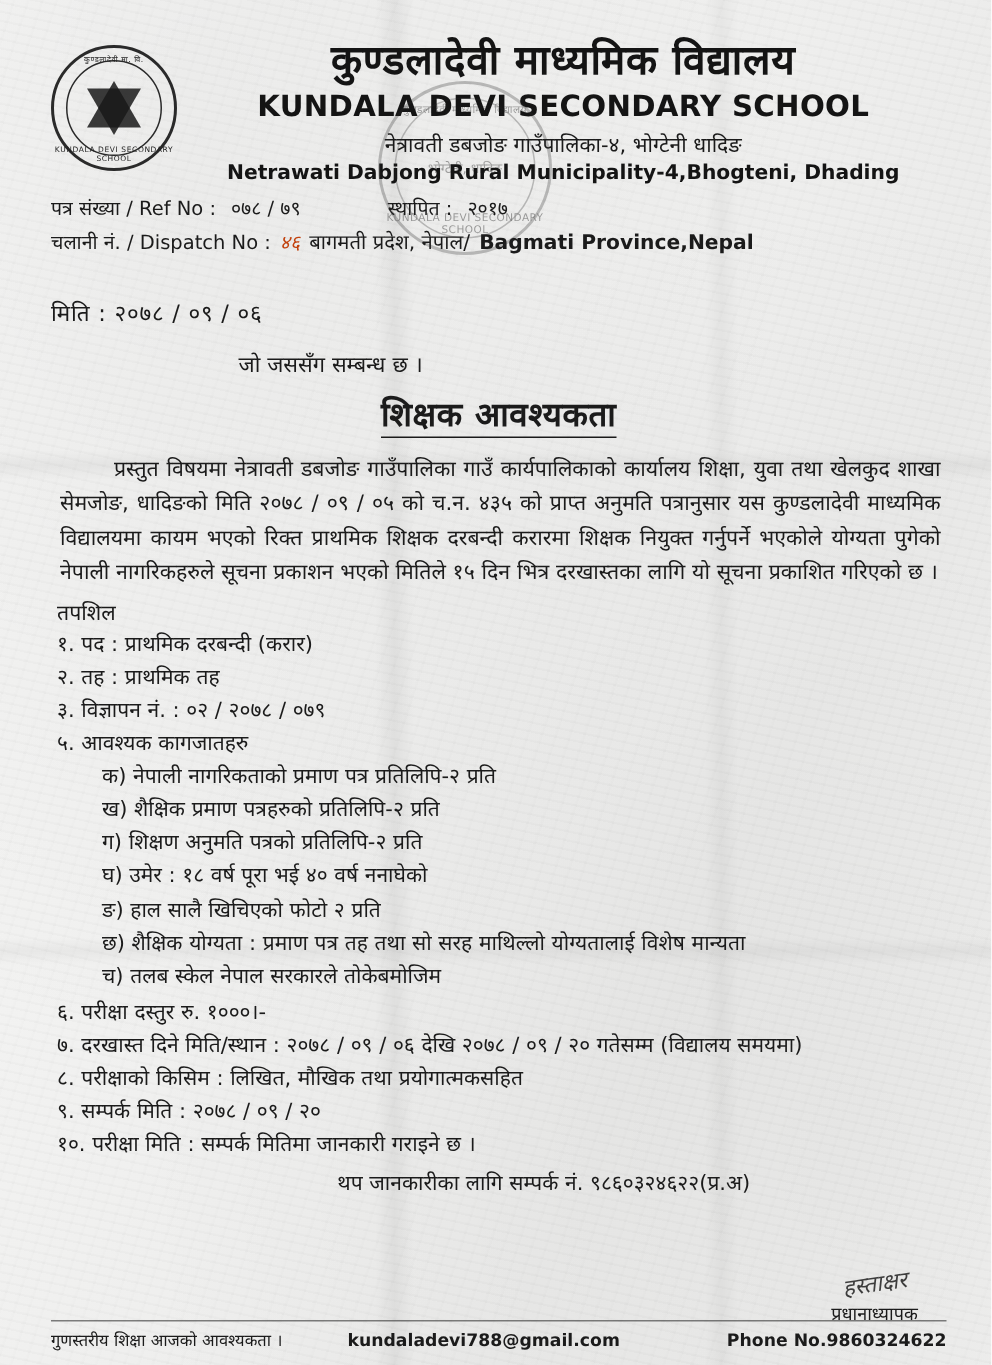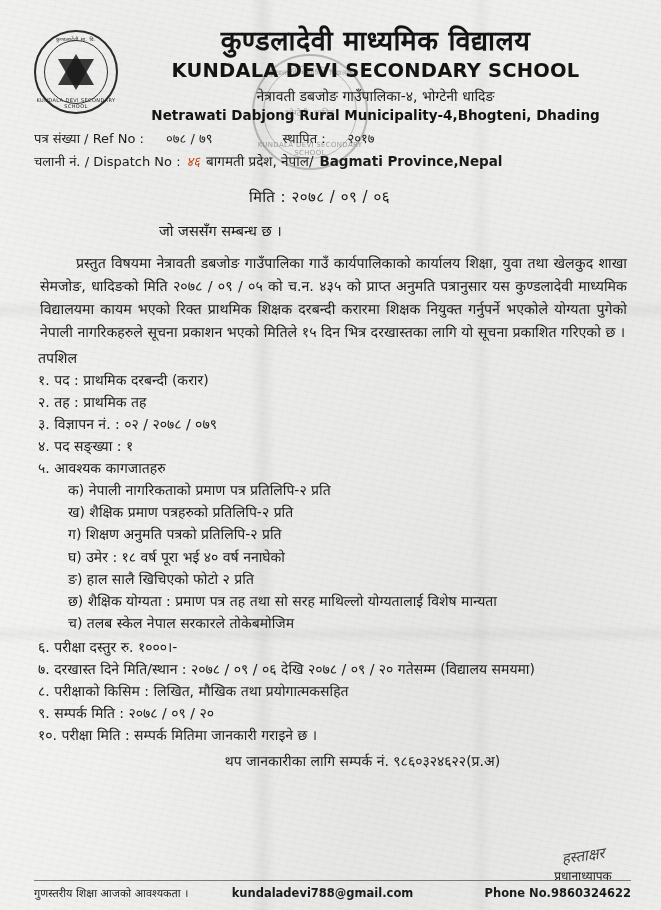--- a/index.html
+++ b/index.html
@@ -166,43 +166,43 @@
     font-size: 9px;
     color: rgba(30,30,30,0.7);
   }
 
   
   .refrow {
     display: flex;
     align-items: flex-end;
     font-size: 13px;
     margin-top: 6px;
-    gap: 22px;
+    gap: 10px;
   }
   .refrow .lbl { white-space: nowrap; }
   .refrow .val { font-family: "DejaVu Sans", sans-serif; }
   .refrow .mid { margin-left: 48px; white-space: nowrap; }
   .dispatch-hand {
     font-family: "DejaVu Serif", serif;
     font-style: italic;
     color: #c2410c;
   }
   .row2 {
     display: flex;
     align-items: baseline;
     font-size: 13px;
     margin-top: 5px;
     gap: 6px;
   }
   .row2 .prov { font-size: 13.5px; }
 
   .date-line {
-    text-align: center;
+    text-align: left;
     font-size: 15px;
-    margin-top: 16px;
+    margin-top: 28px;
     padding-right: 26px;
     letter-spacing: .5px;
   }
   .to-line {
     margin-top: 14px;
     padding-left: 125px;
     font-size: 14.5px;
   }
   .doc-title {
     text-align: center;
@@ -337,30 +337,32 @@
     <span class="lbl">चलानी नं. / Dispatch No :</span>
     <span class="dispatch-hand">४६</span>
     <span class="prov">बागमती प्रदेश, नेपाल/</span>
     <span class="prov" style="font-weight:bold">Bagmati Province,Nepal</span>
   </div>
 
   <div class="date-line">मिति : २०७८ / ०९ / ०६</div>
 
   <div class="to-line">जो जससँग सम्बन्ध छ ।</div>
 
+  <div class="doc-title">
+    <span class="u">शिक्षक आवश्यकता</span>
+  </div>
 
   <div class="body-para">प्रस्तुत विषयमा नेत्रावती डबजोङ गाउँपालिका गाउँ कार्यपालिकाको कार्यालय शिक्षा, युवा तथा खेलकुद शाखा सेमजोङ, धादिङको मिति २०७८ / ०९ / ०५ को च.न. ४३५ को प्राप्त अनुमति पत्रानुसार यस कुण्डलादेवी माध्यमिक विद्यालयमा कायम भएको रिक्त प्राथमिक शिक्षक दरबन्दी करारमा शिक्षक नियुक्त गर्नुपर्ने भएकोले योग्यता पुगेको नेपाली नागरिकहरुले सूचना प्रकाशन भएको मितिले १५ दिन भित्र दरखास्तका लागि यो सूचना प्रकाशित गरिएको छ ।</div>
 
   <div class="section-label">तपशिल</div>
 
   <div class="list">
     <div class="item">१. पद : प्राथमिक दरबन्दी (करार)</div>
     <div class="item">२. तह : प्राथमिक तह</div>
     <div class="item">३. विज्ञापन नं. : ०२ / २०७८ / ०७९</div>
-    <div class="item">४. पद सङ्ख्या : १</div>
     <div class="item">५. आवश्यक कागजातहरु</div>
   </div>
 
   <div class="sublist">
     <div class="item">क) नेपाली नागरिकताको प्रमाण पत्र प्रतिलिपि-२ प्रति</div>
     <div class="item">ख) शैक्षिक प्रमाण पत्रहरुको प्रतिलिपि-२ प्रति</div>
     <div class="item">ग) शिक्षण अनुमति पत्रको प्रतिलिपि-२ प्रति</div>
     <div class="item">घ) उमेर : १८ वर्ष पूरा भई ४० वर्ष ननाघेको</div>
     <div class="item">ङ) हाल सालै खिचिएको फोटो २ प्रति</div>
     <div class="item">छ) शैक्षिक योग्यता : प्रमाण पत्र तह तथा सो सरह माथिल्लो योग्यतालाई विशेष मान्यता</div>

